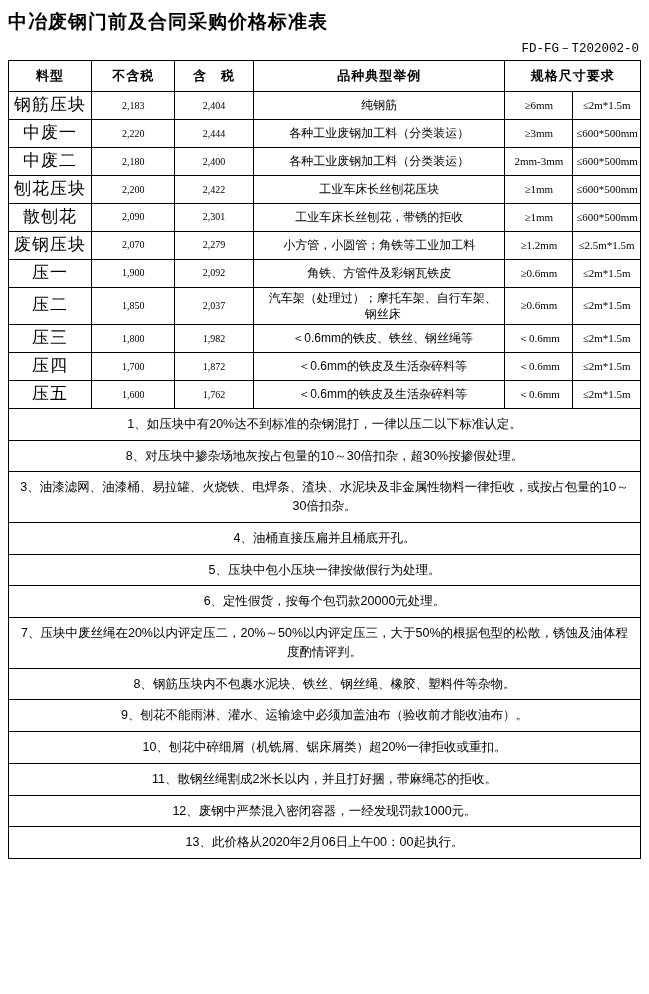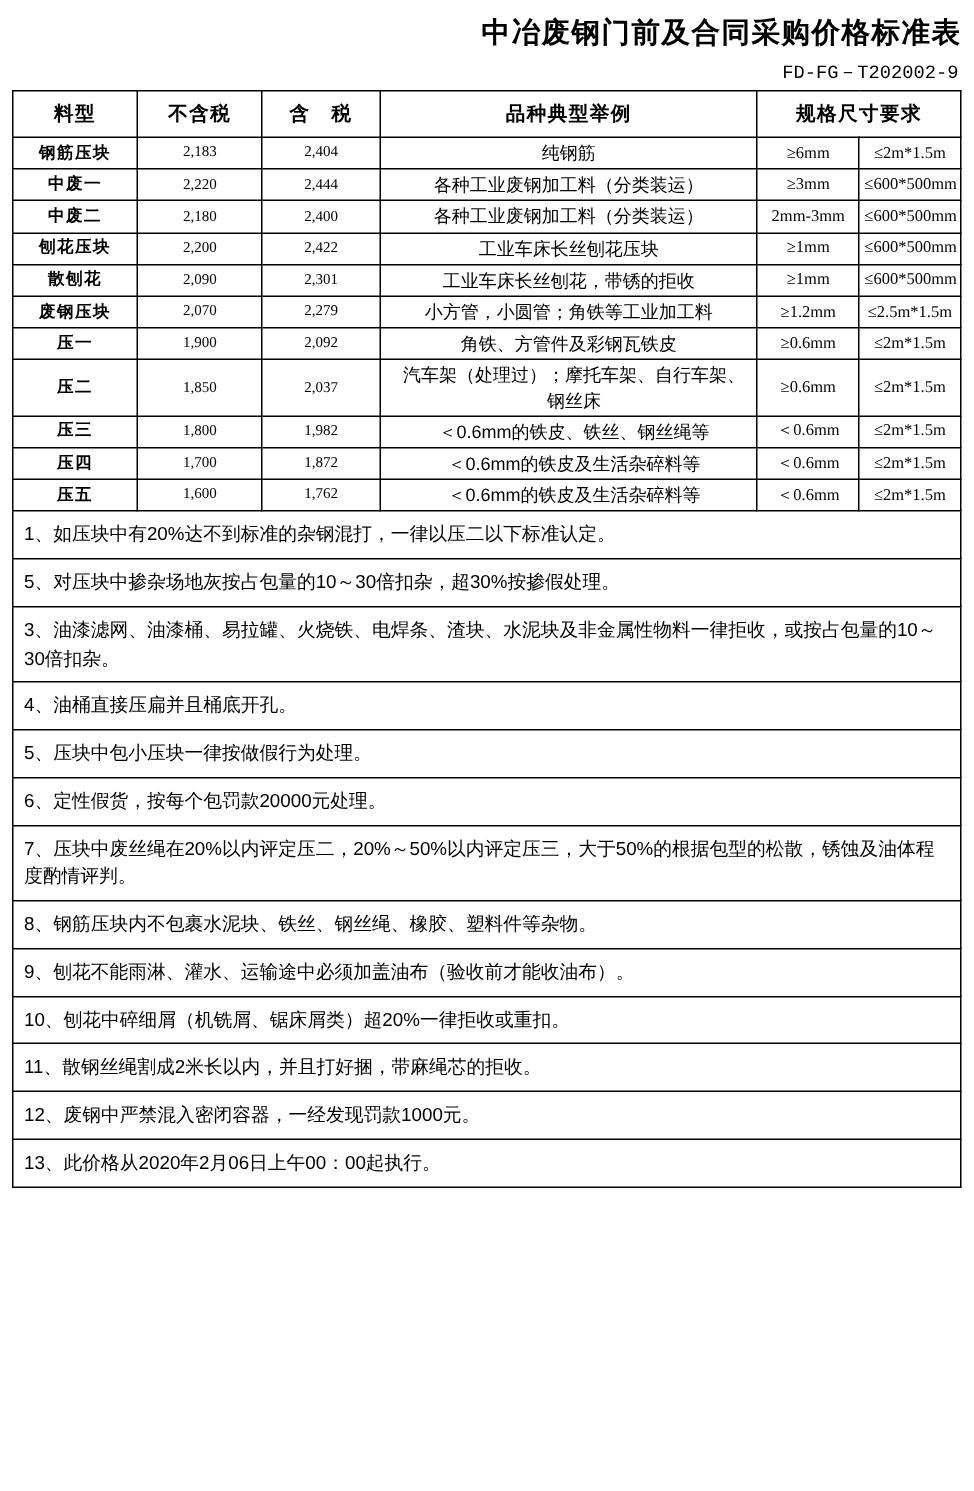--- a/index.html
+++ b/index.html
@@ -15,21 +15,21 @@
     overflow: hidden;
   }
   .page {
     width: 649px;
     height: 994px;
     position: relative;
     box-sizing: border-box;
     padding: 0 8px;
   }
   .doc-title {
-    text-align: right;
+    text-align: left;
     font-size: 19px;
     font-weight: bold;
     letter-spacing: 1px;
     padding-top: 9px;
     padding-bottom: 5px;
     font-family: "Liberation Serif", serif;
   }
   .doc-code {
     text-align: right;
     font-size: 12.5px;
@@ -57,22 +57,22 @@
     height: 26px;
     letter-spacing: 1px;
   }
   .col-type   { width: 66px; }
   .col-notax  { width: 66px; }
   .col-tax    { width: 62px; }
   .col-ex     { width: 214px; }
   .col-spec1  { width: 112px; }
   .col-spec2  { width: 110px; }
   td.type {
-    font-weight: bold;
-    font-size: 11px;
+    font-weight: normal;
+    font-size: 17px;
     letter-spacing: 1px;
   }
   td.num {
     font-family: "Liberation Serif", serif;
     font-size: 10px;
   }
   td.ex {
     text-align: center;
     font-size: 12px;
   }
@@ -94,30 +94,30 @@
     border-left: 1px solid #000;
     border-right: 1px solid #000;
   }
   .note-row:first-child {
     border-top: 0;
   }
   .note-cell {
     padding: 6px 7px 6px 7px;
     font-size: 12.5px;
     line-height: 1.5;
-    text-align: left;
+    text-align: center;
   }
 </style>
 </head>
 <body>
 
 <div class="page">
 
   <div class="doc-title">中冶废钢门前及合同采购价格标准表</div>
-  <div class="doc-code">FD-FG－T202002-9</div>
+  <div class="doc-code">FD-FG－T202002-0</div>
 
   <table class="price">
     <thead>
       <tr>
         <th class="col-type">料型</th>
         <th class="col-notax">不含税</th>
         <th class="col-tax">含　税</th>
         <th class="col-ex">品种典型举例</th>
         <th class="col-spec1" colspan="2">规格尺寸要求</th>
       </tr>
@@ -212,21 +212,21 @@
           <td class="spec col-spec2">≤2m*1.5m</td>
         </tr>
       </tbody>
   </table>
 
   <div class="notes">
       <div class="note-row">
         <div class="note-cell">1、如压块中有20%达不到标准的杂钢混打，一律以压二以下标准认定。</div>
       </div>
       <div class="note-row">
-        <div class="note-cell">5、对压块中掺杂场地灰按占包量的10～30倍扣杂，超30%按掺假处理。</div>
+        <div class="note-cell">8、对压块中掺杂场地灰按占包量的10～30倍扣杂，超30%按掺假处理。</div>
       </div>
       <div class="note-row">
         <div class="note-cell">3、油漆滤网、油漆桶、易拉罐、火烧铁、电焊条、渣块、水泥块及非金属性物料一律拒收，或按占包量的10～30倍扣杂。</div>
       </div>
       <div class="note-row">
         <div class="note-cell">4、油桶直接压扁并且桶底开孔。</div>
       </div>
       <div class="note-row">
         <div class="note-cell">5、压块中包小压块一律按做假行为处理。</div>
       </div>

